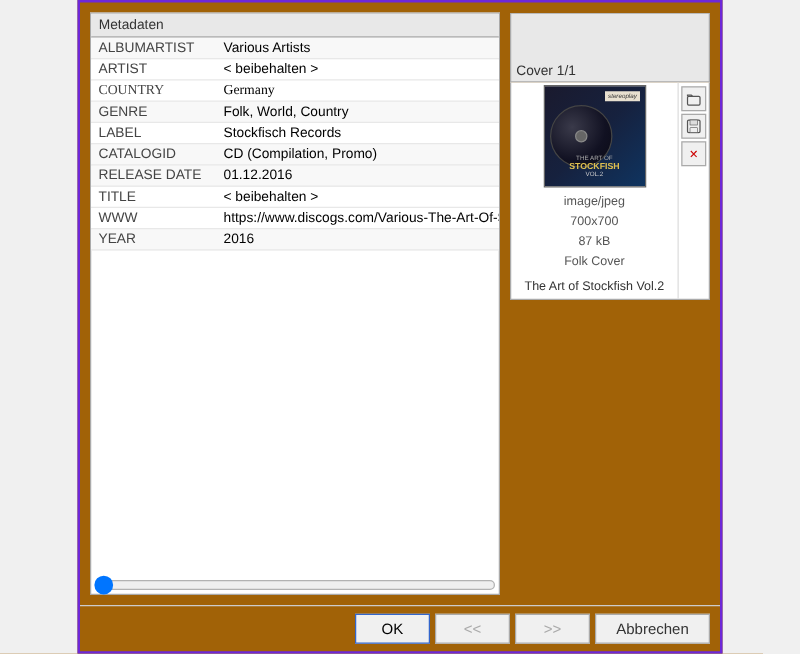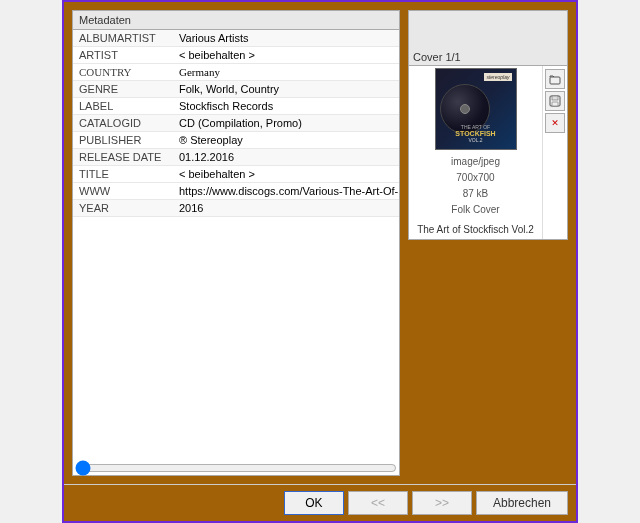--- a/index.html
+++ b/index.html
@@ -327,24 +327,20 @@
                 <td style="color: rgb(68, 68, 68); min-width: 100px; font-weight: normal;">GENRE</td>
                 <td style="color: rgb(0, 0, 0);">Folk, World, Country</td>
               </tr>
               <tr style="background: rgb(255, 255, 255);">
                 <td style="color: rgb(68, 68, 68); min-width: 100px; font-weight: normal;">LABEL</td>
                 <td style="color: rgb(0, 0, 0);">Stockfisch Records</td>
               </tr>
               <tr style="background: rgb(248, 248, 248);">
                 <td style="color: rgb(68, 68, 68); min-width: 100px; font-weight: normal;">CATALOGID</td>
                 <td style="color: rgb(0, 0, 0);">CD (Compilation, Promo)</td>
-              </tr>
-              <tr style="background: rgb(255, 255, 255);">
-                <td style="color: rgb(68, 68, 68); min-width: 100px; font-weight: normal;">PUBLISHER</td>
-                <td style="color: rgb(0, 0, 0);">® Stereoplay</td>
               </tr>
               <tr style="background: rgb(248, 248, 248);">
                 <td style="color: rgb(68, 68, 68); min-width: 100px; font-weight: normal;">RELEASE DATE</td>
                 <td style="color: rgb(0, 0, 0);">01.12.2016</td>
               </tr>
               <tr style="background: rgb(255, 255, 255);">
                 <td style="color: rgb(68, 68, 68); min-width: 100px; font-weight: normal;">TITLE</td>
                 <td style="color: rgb(0, 0, 0);">&lt; beibehalten &gt;</td>
               </tr>
               <tr style="background: rgb(255, 255, 255);">
@@ -380,21 +376,21 @@
                   <span class="vol">VOL.2</span>
                 </div>
               </div>
             </div>
             <div class="cover-info">
               <div>image/jpeg</div>
               <div>700x700</div>
               <div>87 kB</div>
               <div>Folk Cover</div>
             </div>
-            <div class="cover-name">The Art of Stockfisch Vol.2</div>
+            <div class="cover-name">The Art of Stockfish Vol.2</div>
           </div>
           <div class="cover-side-btns">
             <div class="sq-btn" title="Open">
               <svg width="12" height="12" viewBox="0 0 12 12">
                 <rect x="1" y="4" width="10" height="7" rx="1" fill="none" stroke="#555" stroke-width="1"></rect>
                 <path d="M1 4 L1 3 L4 3 L5 4" fill="none" stroke="#555" stroke-width="1"></path>
               </svg>
             </div>
             <div class="sq-btn" title="Save">
               <svg width="12" height="12" viewBox="0 0 12 12">

